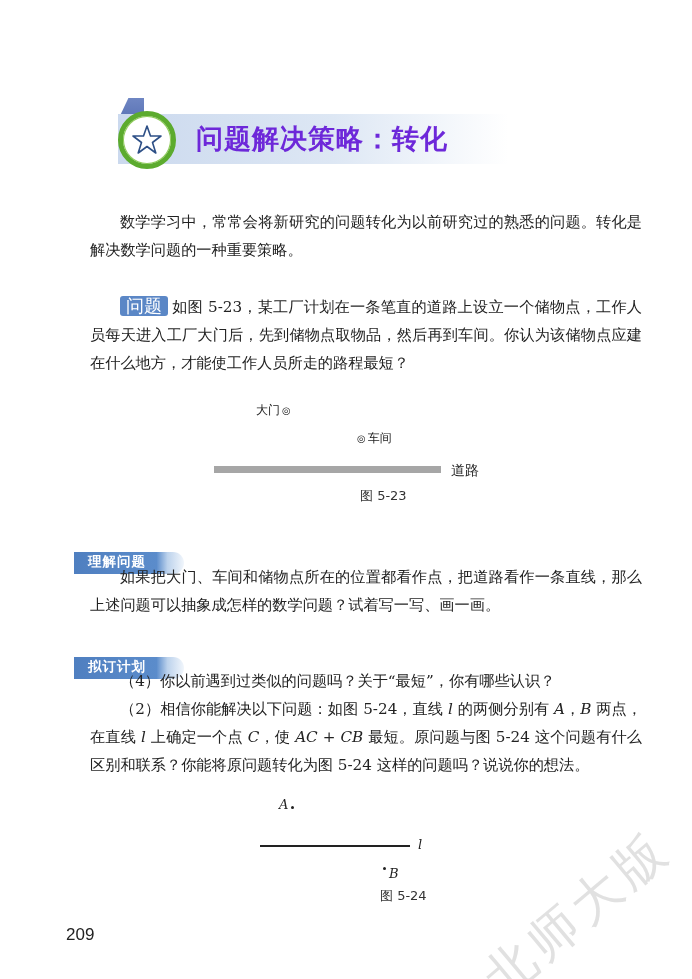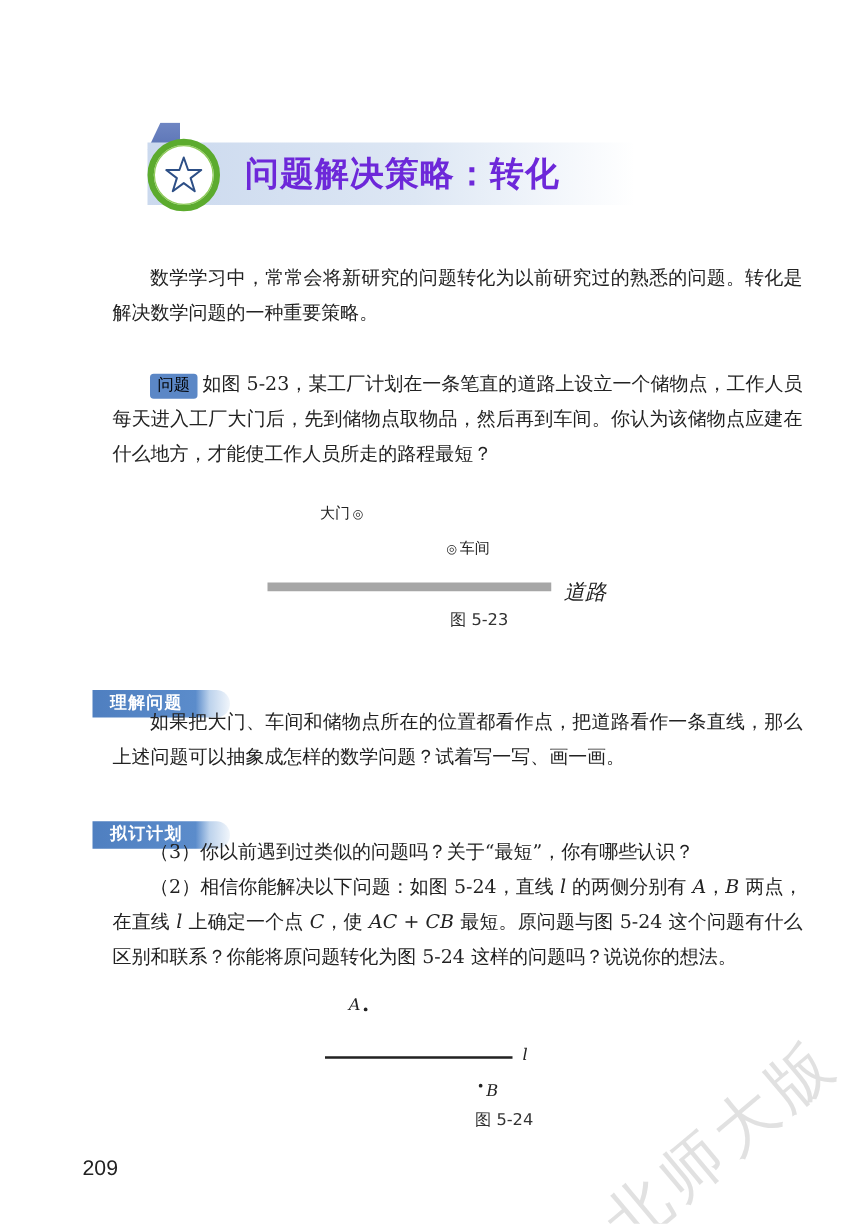--- a/index.html
+++ b/index.html
@@ -33,22 +33,22 @@
     white-space: nowrap;
   }
 
   .para {
     left: 74px; width: 552px; font-size: 15.2px; line-height: 28px;
     text-align: justify;
   }
   .indent { text-indent: 30px; margin-left: 16px; }
 
   .tag-problem {
-    display: inline-block; background: #5b87c6; color: #000000;
-    font-family: "DejaVu Sans", "Liberation Sans", sans-serif; font-size: 13px;
+    display: inline-block; background: #5b87c6; color: #ffffff;
+    font-family: "DejaVu Sans", "Liberation Sans", sans-serif; font-size: 18px;
     padding: 0 6px; border-radius: 3px; line-height: 20px; margin-right: 4px;
     text-indent: 0;
   }
 
   
   .fig-text { font-family: "DejaVu Sans", "Liberation Sans", sans-serif; font-size: 12px; color: #222; white-space: nowrap; }
   .road { left: 214px; top: 466px; width: 227px; height: 7px; background: #a6a6a6; }
   .caption { font-family: "DejaVu Sans", "Liberation Sans", sans-serif; font-size: 13px; color: #333; white-space: nowrap; margin-left: 40px; }
 
   
@@ -96,32 +96,32 @@
   <span class="tag-problem">问题</span><span>如图 5-23，某工厂计划在一条笔直的道路上设立一个储物点，工作人员每天进入工厂大门后，先到储物点取物品，然后再到车间。你认为该储物点应建在什么地方，才能使工作人员所走的路程最短？</span>
 </div>
 
 <div class="abs fig-text" style="left:256px; top:402px;">
   <span>大门</span><span style="font-size:10px; margin-left:2px;">◎</span>
 </div>
 <div class="abs fig-text" style="left:357px; top:430px;">
   <span style="font-size:10px; margin-right:2px;">◎</span><span>车间</span>
 </div>
 <div class="abs road"></div>
-<div class="abs fig-text" style="left:451px; top:462px; font-size:17px;font-style:italic;">道路</div>
+<div class="abs fig-text" style="left:451px; top:462px; font-size:14px;">道路</div>
 <div class="abs caption" style="left:320px; top:487px;">图 5-23</div>
 
 <div class="abs sec-tag" style="top:525px;">
   <span>理解问题</span>
 </div>
 <div class="abs para indent" style="top:563px;">如果把大门、车间和储物点所在的位置都看作点，把道路看作一条直线，那么上述问题可以抽象成怎样的数学问题？试着写一写、画一画。</div>
 
 <div class="abs sec-tag" style="top:630px;">
   <span>拟订计划</span>
 </div>
-<div class="abs para indent" style="top:667px;">（3）你以前遇到过类似的问题吗？关于“最短”，你有哪些认识？</div>
+<div class="abs para indent" style="top:667px;">（4）你以前遇到过类似的问题吗？关于“最短”，你有哪些认识？</div>
 <div class="abs para indent" style="top:695px;"><span>（2）相信你能解决以下问题：如图 5-24，直线 </span><span class="it">l</span><span> 的两侧分别有 </span><span class="it">A</span><span>，</span><span class="it">B</span><span> 两点，在直线 </span><span class="it">l</span><span> 上确定一个点 </span><span class="it">C</span><span>，使 </span><span class="it">AC + CB</span><span> 最短。原问题与图 5-24 这个问题有什么区别和联系？你能将原问题转化为图 5-24 这样的问题吗？说说你的想法。</span></div>
 
 <div class="abs pt-label" style="left:279px; top:797px;">A</div>
 <div class="abs dot" style="left:291px; top:806px;"></div>
 <div class="abs line-l"></div>
 <div class="abs pt-label" style="left:418px; top:837px;">l</div>
 <div class="abs dot" style="left:383px; top:867px;"></div>
 <div class="abs pt-label" style="left:389px; top:866px;">B</div>
 <div class="abs caption" style="left:340px; top:887px;">图 5-24</div>
 

